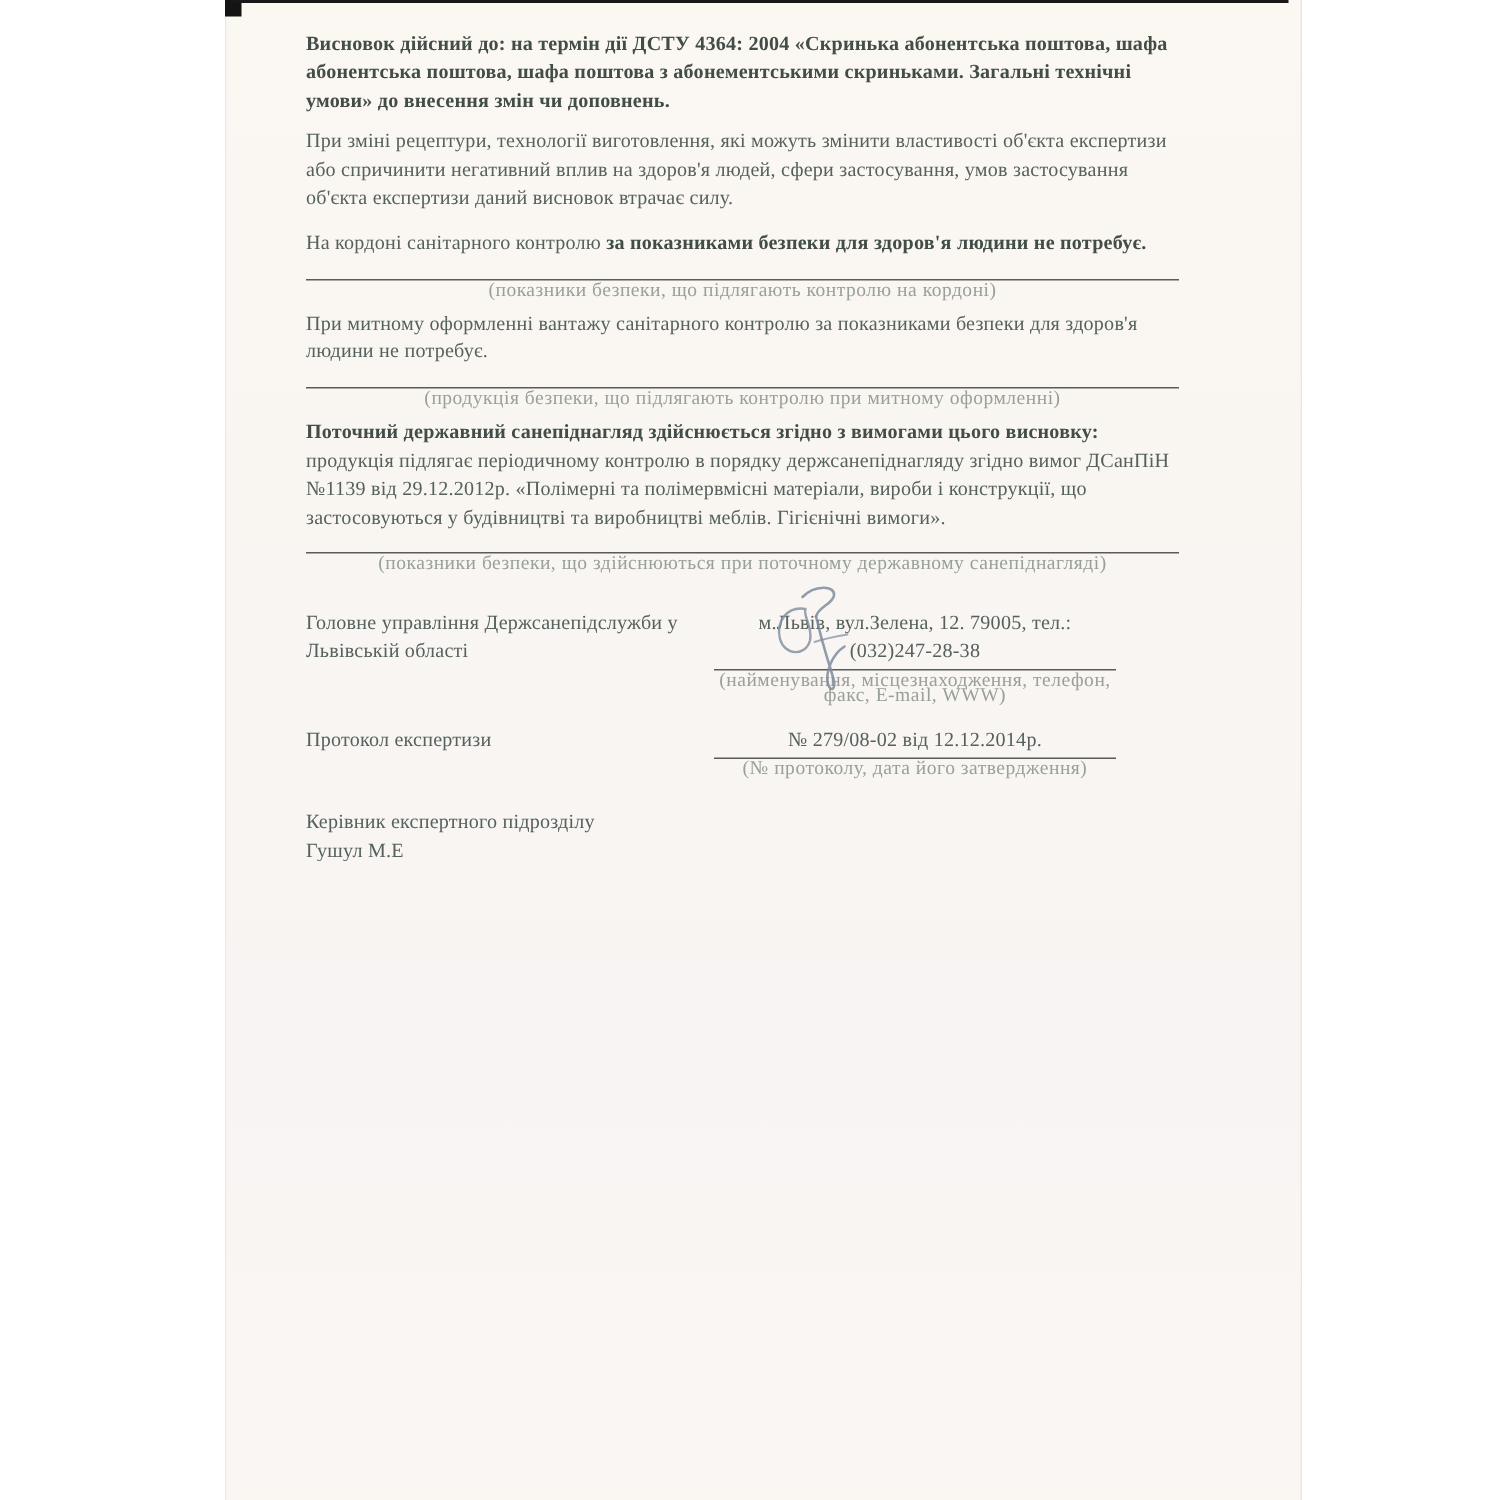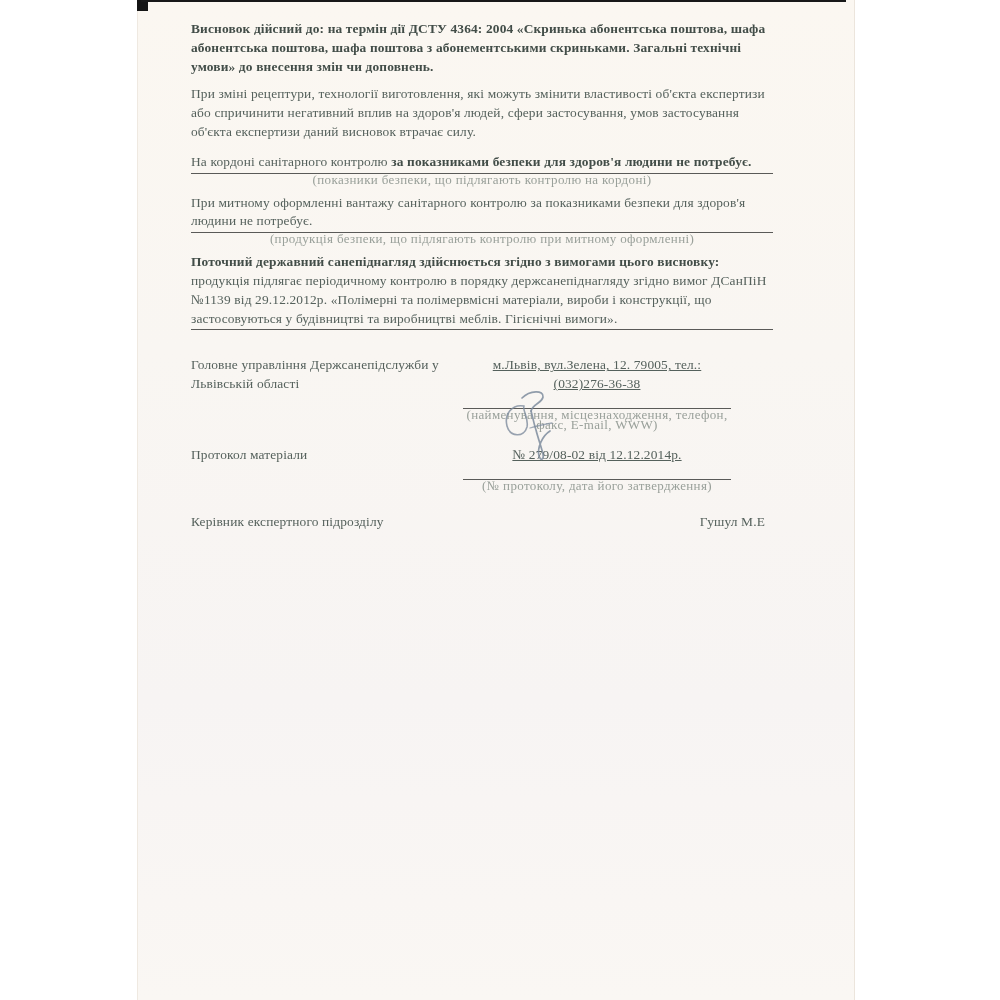--- a/index.html
+++ b/index.html
@@ -3,49 +3,49 @@
 <meta charset="utf-8">
 <style>
   html,body{margin:0;padding:0;}
   body{
     width:1000px;height:1000px;position:relative;overflow:hidden;
     background:#ffffff;
     font-family:"Liberation Serif", serif;
   }
   
   .page{
-    position:absolute;left:137px;top:0;width:716px;height:1000px;
+    position:absolute;left:150px;top:0;width:716px;height:1000px;
     background:linear-gradient(180deg,#fbf7f1 0%,#f9f6f2 35%,#f7f4f3 70%,#faf7f3 100%);
     border-left:1px solid #efe9e1;
     border-right:1px solid #ece5dc;
   }
   .corner-mark{
     position:absolute;left:-1px;top:0;width:11px;height:11px;background:#141414;
   }
   .top-edge-line{
     position:absolute;left:3px;top:0;width:705px;height:2.4px;background:#181818;
   }
   .content{
     position:absolute;left:53px;top:20px;width:582px;
     color:#55615c;font-size:13.4px;line-height:18.8px;letter-spacing:.15px;
     filter:blur(.24px);
   }
   .para{margin:0 0 9px 0;}
   .b{font-weight:bold;color:#424d48;}
-  .ruled{border-bottom:1.3px solid #5a5a58;padding-bottom:1px;margin-bottom:1px;}
+  .ruled{border-bottom:1.3px solid #5a5a58;padding-bottom:14px;margin-bottom:1px;}
   .caption{
     font-size:13px;line-height:10px;color:#99a09a;text-align:center;
     letter-spacing:.35px;margin:1px 0 9px 0;
   }
   .gap-lg{margin-top:26px;}
   .row{display:flex;align-items:flex-start;}
   .cell-left{width:272px;}
   .cell-right{width:268px;text-align:center;}
-  .cell-right .ruled{padding-bottom:14px;text-decoration:underline;}
-  .sig-row{margin-top:22px;display:flex;justify-content:space-between;}
+  .cell-right .ruled{padding-bottom:2px;}
+  .sig-row{margin-top:22px;display:flex;justify-content:flex-end;flex-direction:column;}
   .sig-name{padding-right:8px;}
   .signature-svg{
     position:absolute;left:362px;top:384px;width:64px;height:84px;
   }
 </style>
 </head>
 <body>
 
 <div class="page">
   <div class="corner-mark"></div>
@@ -64,34 +64,35 @@
     <div class="caption">(показники безпеки, що підлягають контролю на кордоні)</div>
 
     <div class="ruled">
       <span>При митному оформленні вантажу санітарного контролю за показниками безпеки для здоров'я людини не потребує.</span>
     </div>
     <div class="caption">(продукція безпеки, що підлягають контролю при митному оформленні)</div>
 
     <div class="ruled">
       <span class="b">Поточний державний санепіднагляд здійснюється згідно з вимогами цього висновку:</span><span> продукція підлягає періодичному контролю в порядку держсанепіднагляду згідно вимог ДСанПіН  №1139 від 29.12.2012р. «Полімерні та полімервмісні матеріали, вироби і конструкції, що застосовуються у будівництві та виробництві меблів. Гігієнічні вимоги».</span>
     </div>
+    <div class="caption">(показники безпеки, що здійснюються при поточному державному санепіднагляді)</div>
 
     <div class="row gap-lg">
       <div class="cell-left">Головне управління Держсанепідслужби у Львівській області</div>
       <div class="cell-right">
         <div class="ruled">
           <div>м.Львів, вул.Зелена, 12. 79005, тел.:</div>
-          <div>(032)276-36-38</div>
+          <div>(032)247-28-38</div>
         </div>
         <div class="caption" style="margin-bottom:0;">(найменування, місцезнаходження, телефон, факс, E-mail, WWW)</div>
       </div>
     </div>
 
     <div class="row" style="margin-top:16px;">
-      <div class="cell-left">Протокол матеріали</div>
+      <div class="cell-left">Протокол експертизи</div>
       <div class="cell-right">
         <div class="ruled">№ 279/08-02  від 12.12.2014р.</div>
         <div class="caption" style="margin-bottom:0;">(№ протоколу, дата його затвердження)</div>
       </div>
     </div>
 
     <div class="sig-row">
       <div>Керівник експертного підрозділу</div>
       <div class="sig-name">Гушул М.Е</div>
     </div>

